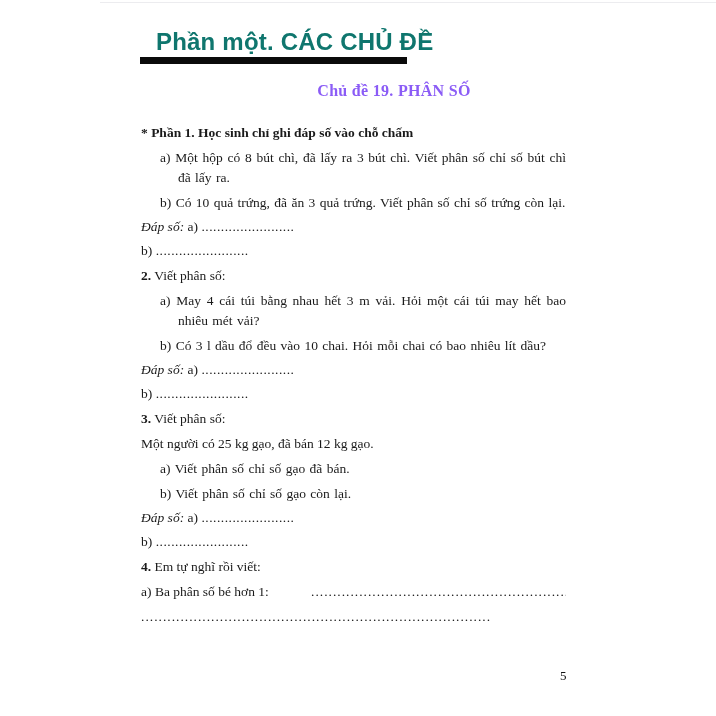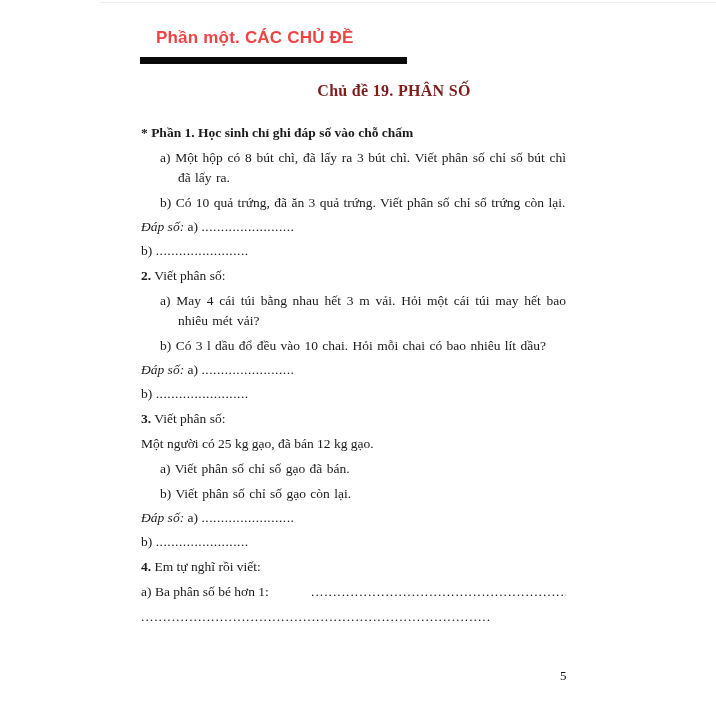--- a/index.html
+++ b/index.html
@@ -3,27 +3,27 @@
 <meta charset="utf-8">
 <style>
   html,body{margin:0;padding:0;background:#fff;}
   .page{
     position:relative;width:716px;height:716px;background:#ffffff;overflow:hidden;
     font-family:"Liberation Serif",serif;font-size:13.5px;color:#1a1a1a;
   }
   .edge-top{position:absolute;top:2px;left:100px;right:0;height:1px;background:#ececef;}
   .masthead-text{
     position:absolute;top:28px;left:156px;
-    font-family:"Liberation Sans",sans-serif;font-weight:bold;font-size:17px;
-    color:#ef4444;letter-spacing:.2px;white-space:nowrap;
+    font-family:"Liberation Sans",sans-serif;font-weight:bold;font-size:24px;
+    color:#0f766e;letter-spacing:.2px;white-space:nowrap;
   }
   .masthead-bar{position:absolute;top:57px;left:140px;width:267px;height:7px;background:#0a0a0a;}
   .chapter{
     position:absolute;top:82px;left:72px;width:644px;text-align:center;
-    font-weight:bold;font-size:16px;color:#7f1d1d;letter-spacing:.3px;white-space:nowrap;
+    font-weight:bold;font-size:16px;color:#8b5cf6;letter-spacing:.3px;white-space:nowrap;
   }
   .content{position:absolute;top:120px;left:141px;width:425px;line-height:20px;}
   .content p{margin:5px 0 0 0;}
   .note{margin-top:3px !important;font-weight:bold;}
   .ex-head .num{font-weight:bold;}
   .ex-head.first{margin-top:11px !important;}
   .item{padding-left:37px;text-indent:-18px;text-align:justify;word-spacing:1px;}
   .intro{margin-left:19px;}
   .answer{margin-top:4px !important;text-align:left;padding-right:18px;}
   .answer .ital{font-style:italic;}

